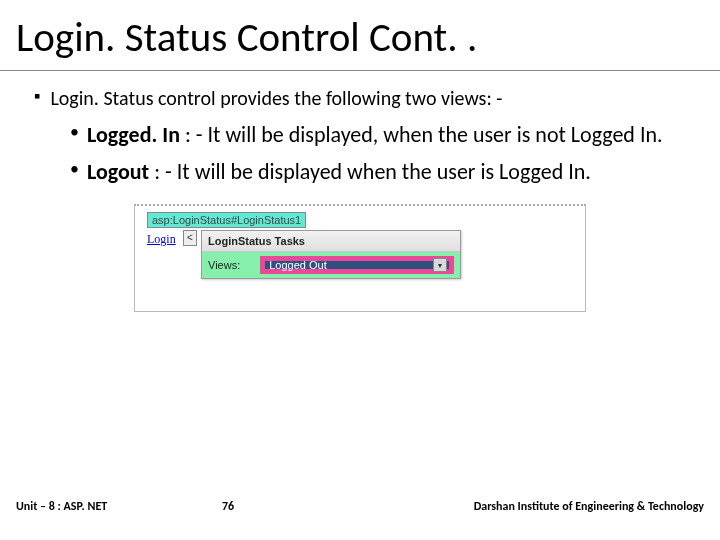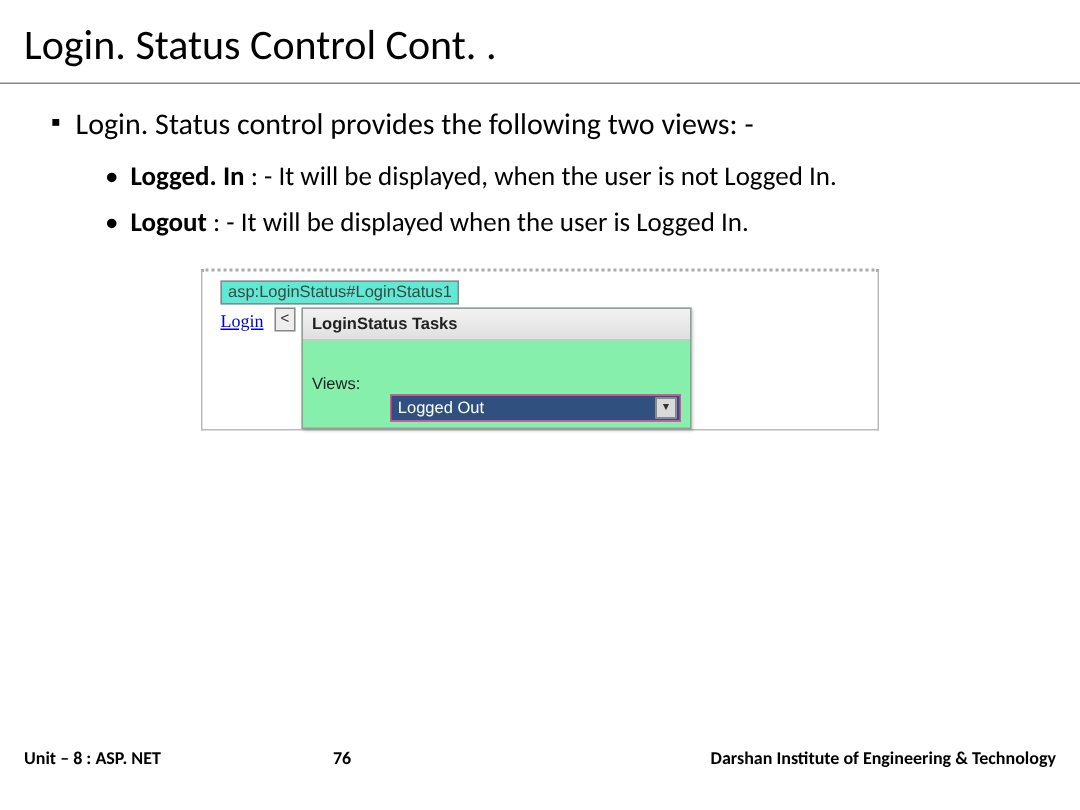--- a/index.html
+++ b/index.html
@@ -5,21 +5,21 @@
     * { margin: 0; padding: 0; box-sizing: border-box; }
     body {
       width: 720px;
       height: 540px;
       background: #fff;
       font-family: Calibri, Arial, sans-serif;
       position: relative;
       overflow: hidden;
     }
     .slide-title {
-      font-size: 28px;
+      font-size: 41px;
       font-weight: 400;
       padding: 12px 20px 8px 16px;
       border-bottom: 1px solid #888;
       color: #000;
     }
     .content {
       padding: 14px 34px 0 34px;
     }
     .bullet-l1 {
       display: flex;
@@ -40,21 +40,21 @@
       align-items: flex-start;
       margin-left: 36px;
       margin-bottom: 8px;
     }
     .bullet-l2 .marker {
       font-size: 18px;
       margin-right: 8px;
       line-height: 1.3;
     }
     .bullet-l2 .text {
-      font-size: 18px;
+      font-size: 22px;
       line-height: 1.3;
     }
     .bold { font-weight: bold; }
 
     
     .figure-wrap {
       margin: 18px auto 0 auto;
       width: 452px;
       border: 1px solid #bbb;
       border-top: 2px dotted #aaa;
@@ -117,25 +117,24 @@
       gap: 20px;
     }
     .tasks-row .lbl {
       color: #222;
     }
     .combo {
       flex: 1;
       display: flex;
       align-items: center;
       justify-content: space-between;
-      border: 1px solid #ec4899;
+      border: 5px solid #ec4899;
       background: #305080;
       height: 18px;
       padding: 0 2px 0 4px;
-      margin-top: 32px;
     }
     .combo .val {
       color: #fff;
       font: 11px Tahoma, Arial, sans-serif;
     }
     .combo .arrow {
       width: 14px;
       height: 14px;
       background: #d9d9d9;
       border: 1px solid #888;

